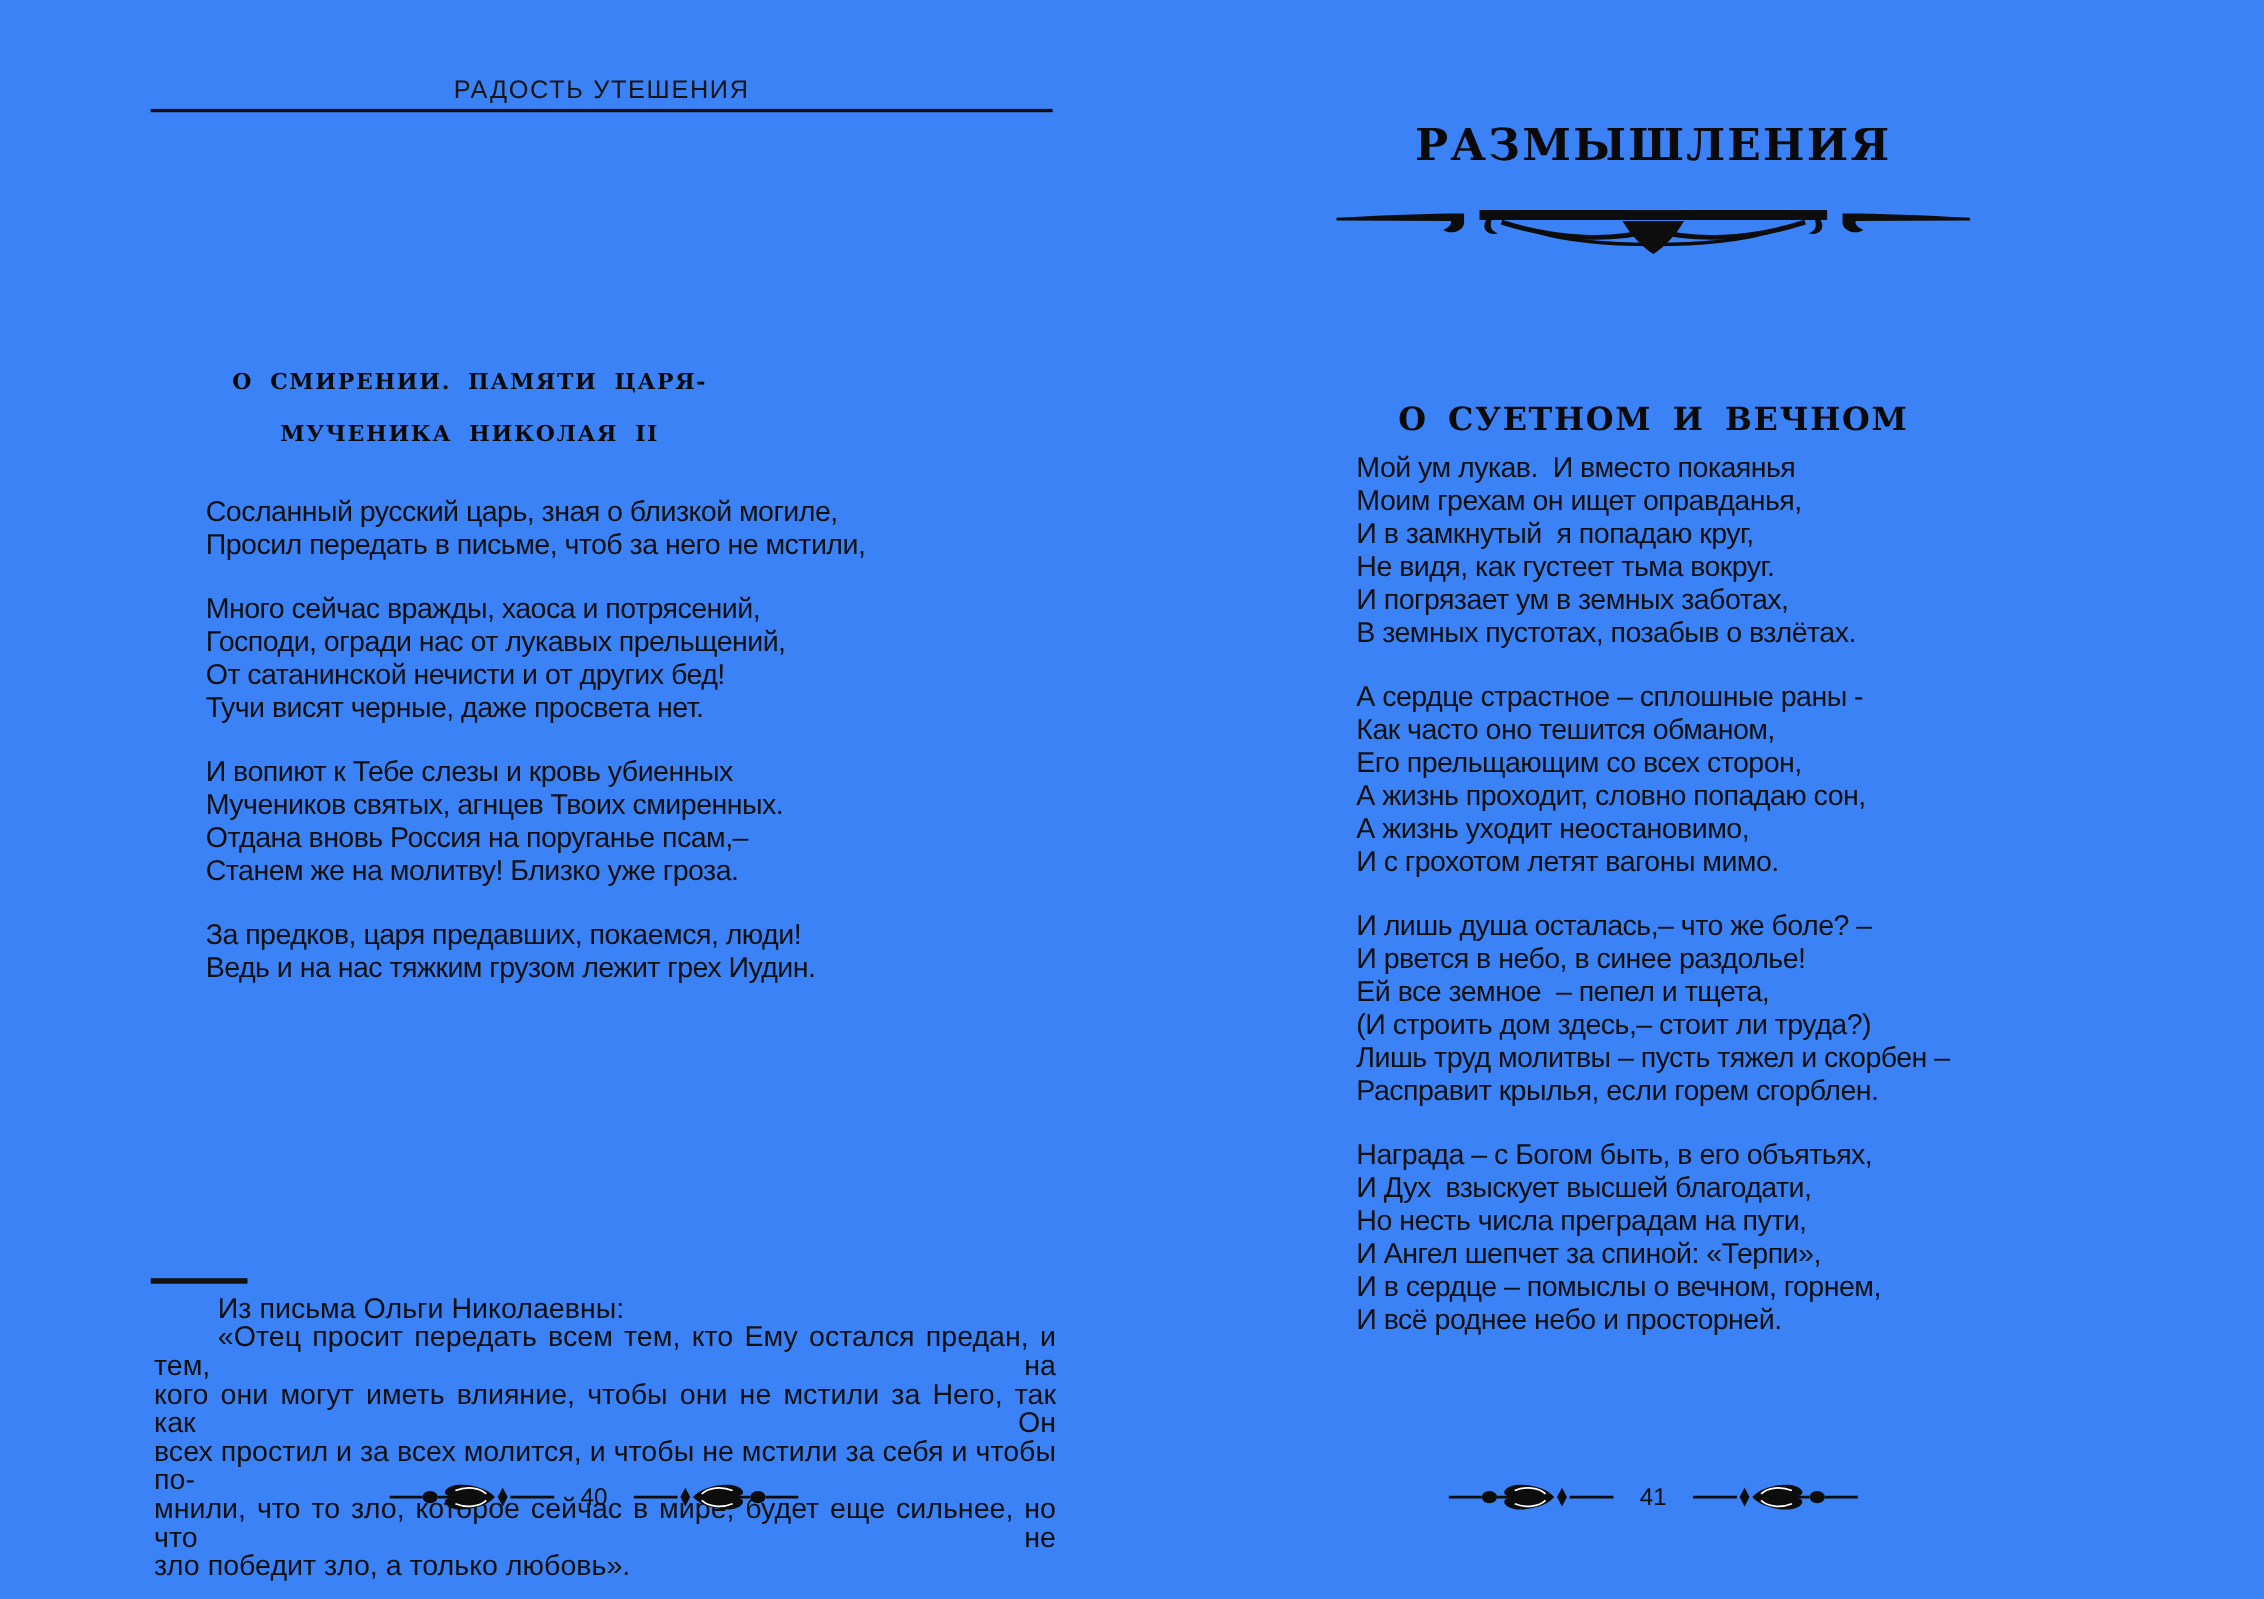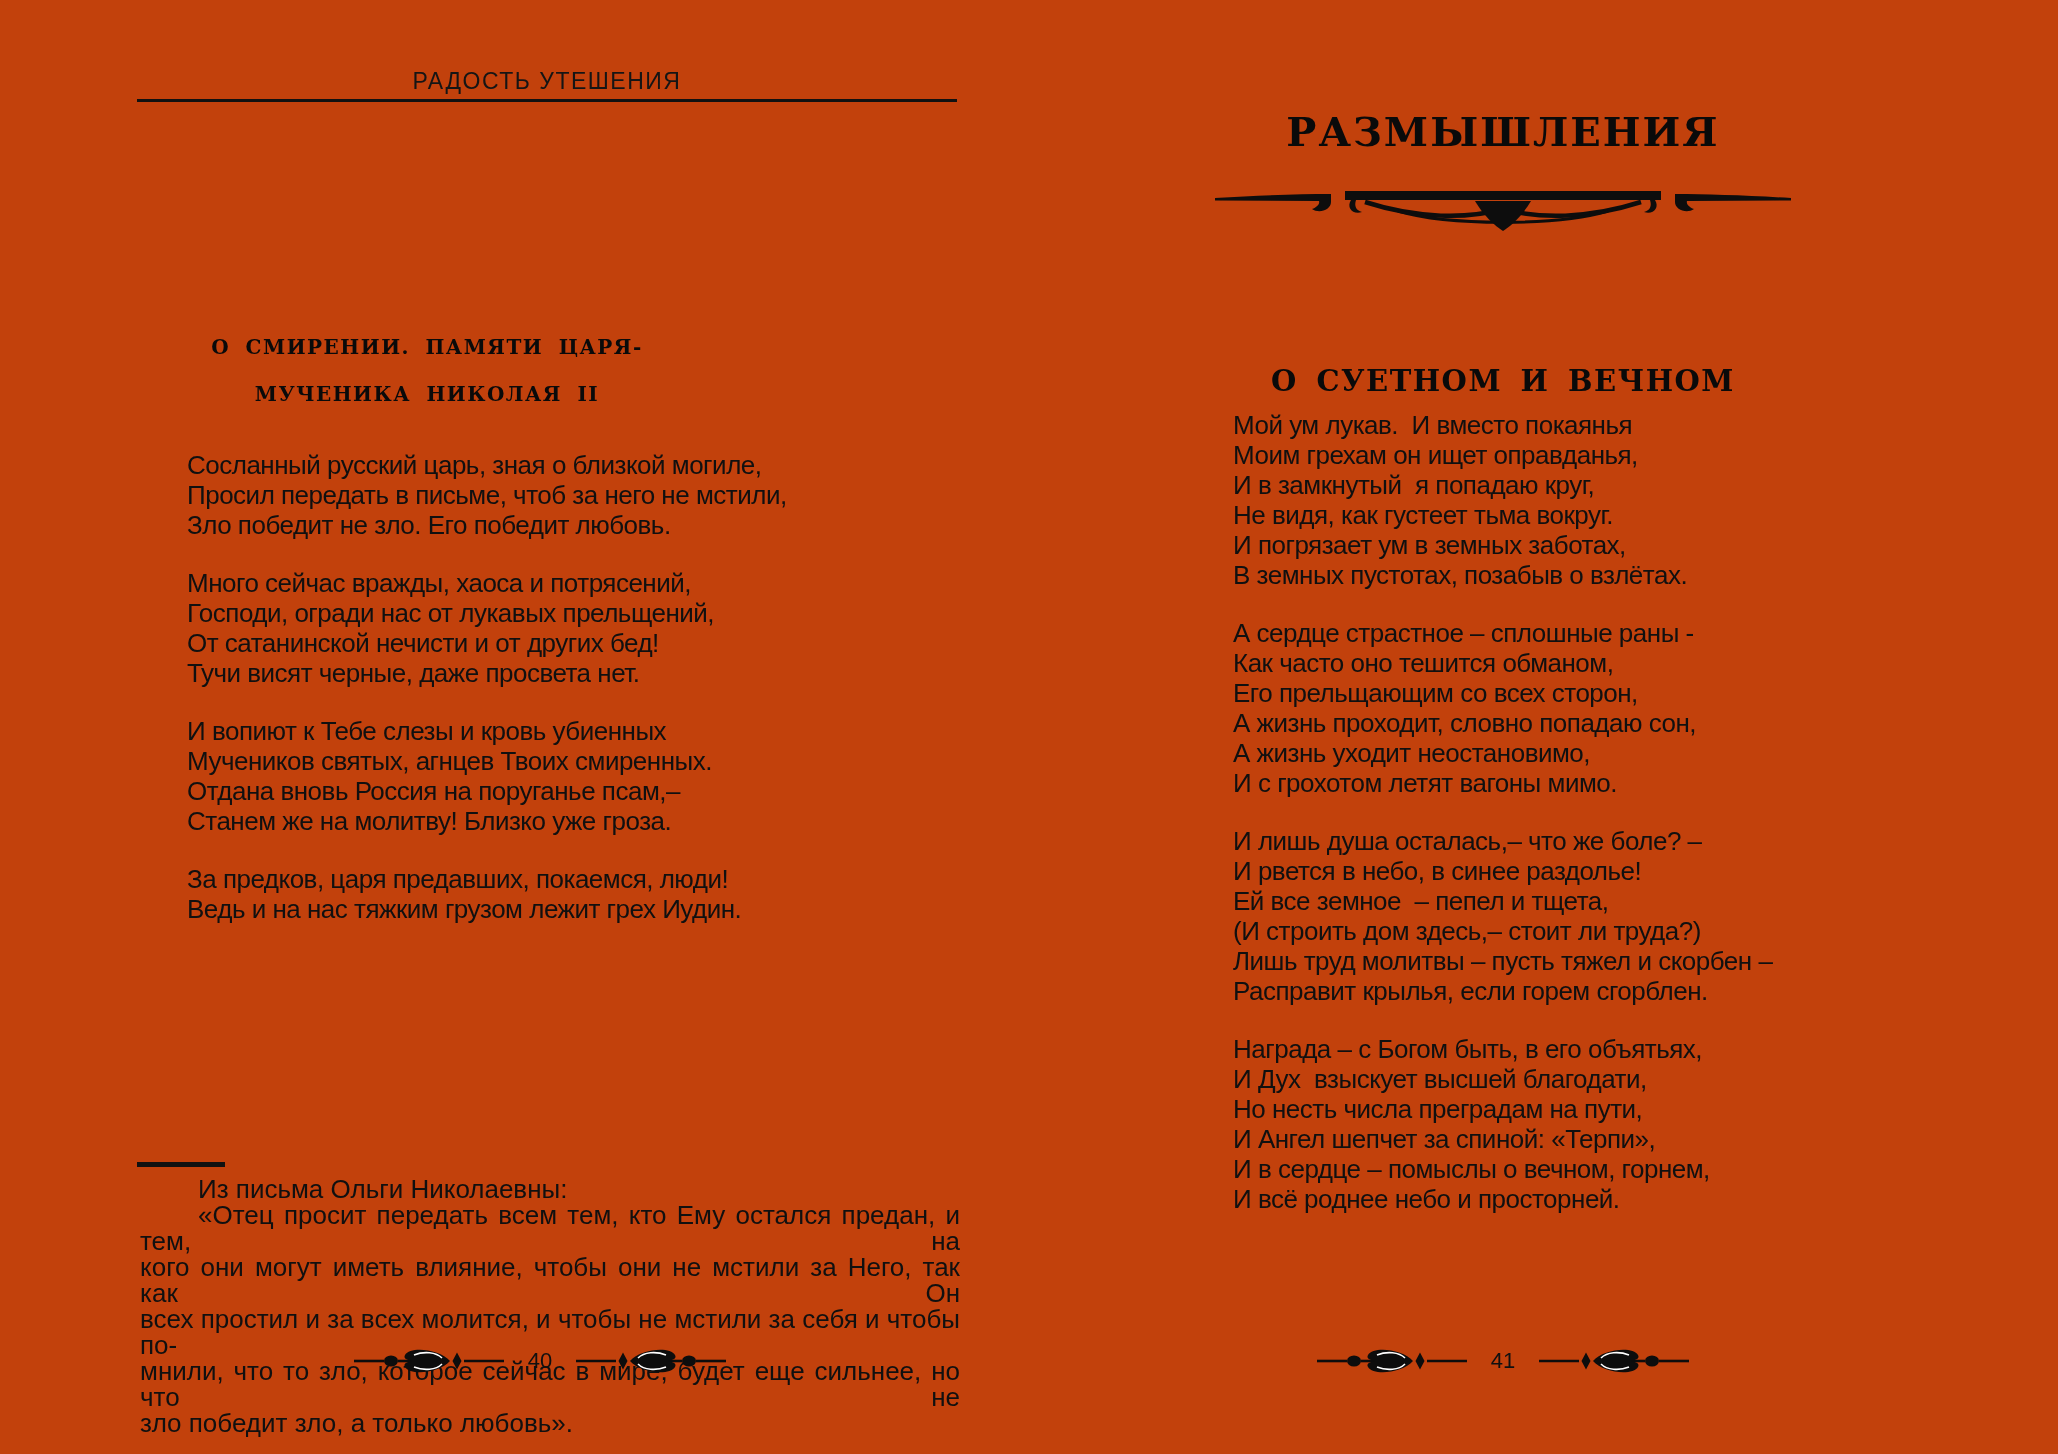--- a/index.html
+++ b/index.html
@@ -1,16 +1,16 @@
 <!DOCTYPE html>
 <html lang="ru"><head>
 <meta charset="utf-8">
 <style>
   html,body{margin:0;padding:0;background:#ffffff;}
-  .spread{position:relative;width:2058px;height:1454px;background:#c2410c;color:#0d0d0d;
+  .spread{position:relative;width:2058px;height:1454px;background:#3b82f6;color:#0d0d0d;
           font-family:"Liberation Sans",sans-serif;overflow:hidden;}
 
   
   .running-head{position:absolute;left:137px;top:68px;width:820px;text-align:center;
                 font-size:23px;letter-spacing:1.5px;color:#151515;}
   .running-head-rule{position:absolute;left:137px;top:99px;width:820px;height:3px;background:#111;}
 
   .poem-title{font-family:"DejaVu Serif","Liberation Serif",serif;font-weight:bold;
               text-align:center;white-space:pre-line;color:#0a0a0a;}
   .title-left{position:absolute;left:187px;top:324px;width:480px;
@@ -55,21 +55,20 @@
     <div class="running-head">РАДОСТЬ УТЕШЕНИЯ</div>
     <div class="running-head-rule"></div>
 
     <div class="poem-title title-left">О СМИРЕНИИ. ПАМЯТИ ЦАРЯ-
 МУЧЕНИКА НИКОЛАЯ II</div>
 
     <div class="poem poem-left">
         <div class="stanza">
           <div class="poem-line">Сосланный русский царь, зная о близкой могиле,</div>
           <div class="poem-line">Просил передать в письме, чтоб за него не мстили,</div>
-          <div class="poem-line">Зло победит не зло. Его победит любовь.</div>
         </div>
         <div class="stanza">
           <div class="poem-line">Много сейчас вражды, хаоса и потрясений,</div>
           <div class="poem-line">Господи, огради нас от лукавых прельщений,</div>
           <div class="poem-line">От сатанинской нечисти и от других бед!</div>
           <div class="poem-line">Тучи висят черные, даже просвета нет.</div>
         </div>
         <div class="stanza">
           <div class="poem-line">И вопиют к Тебе слезы и кровь убиенных</div>
           <div class="poem-line">Мучеников святых, агнцев Твоих смиренных.</div>

